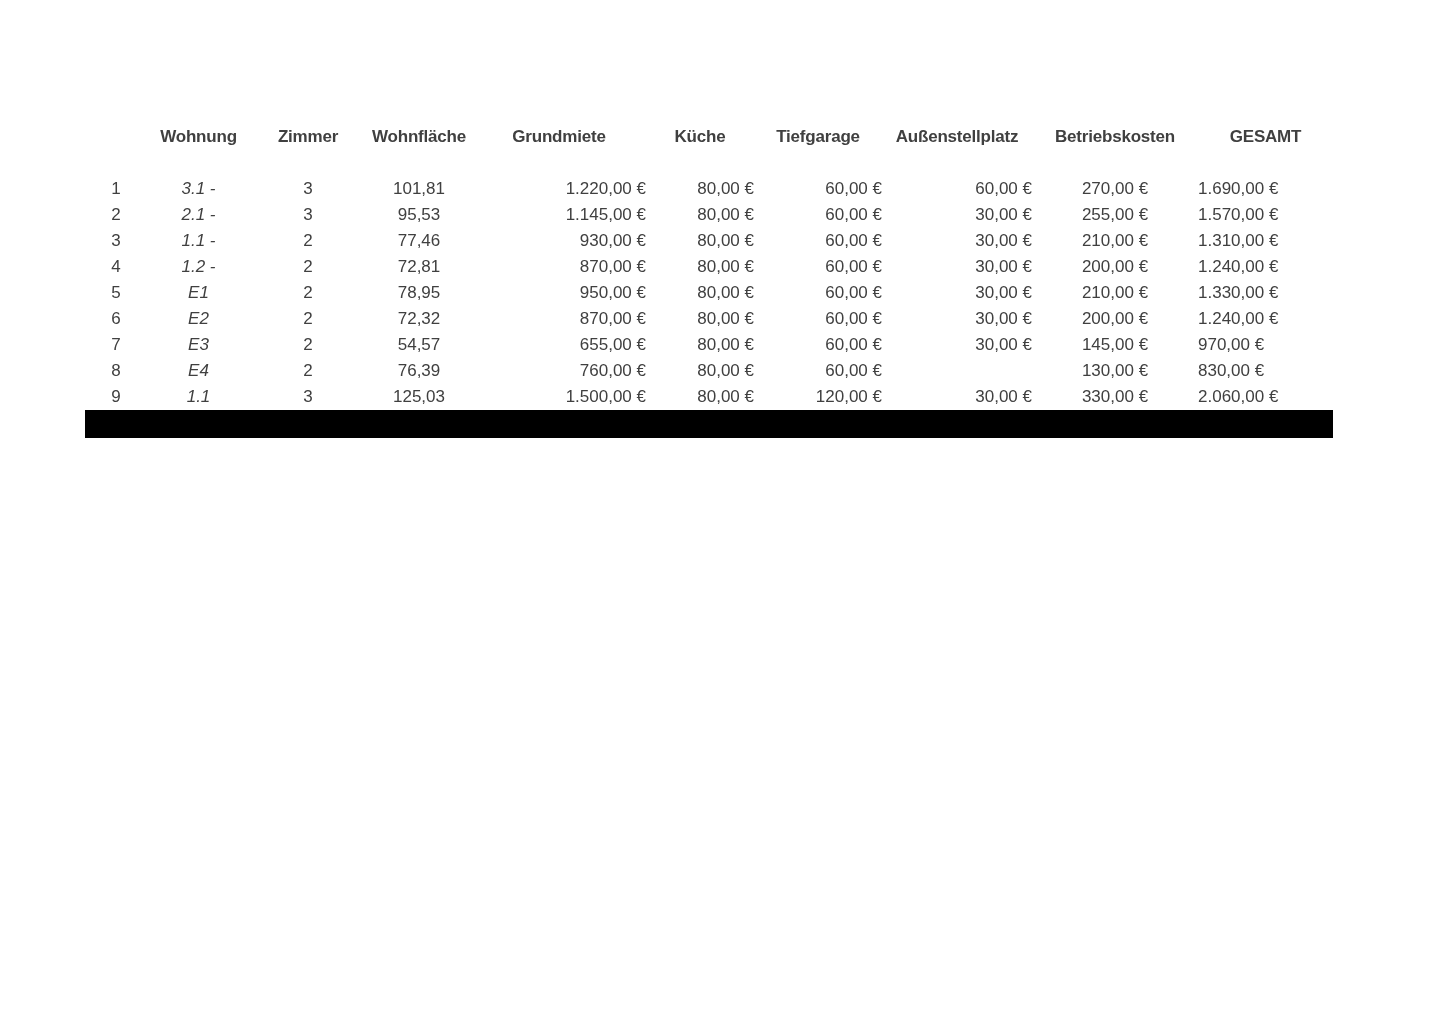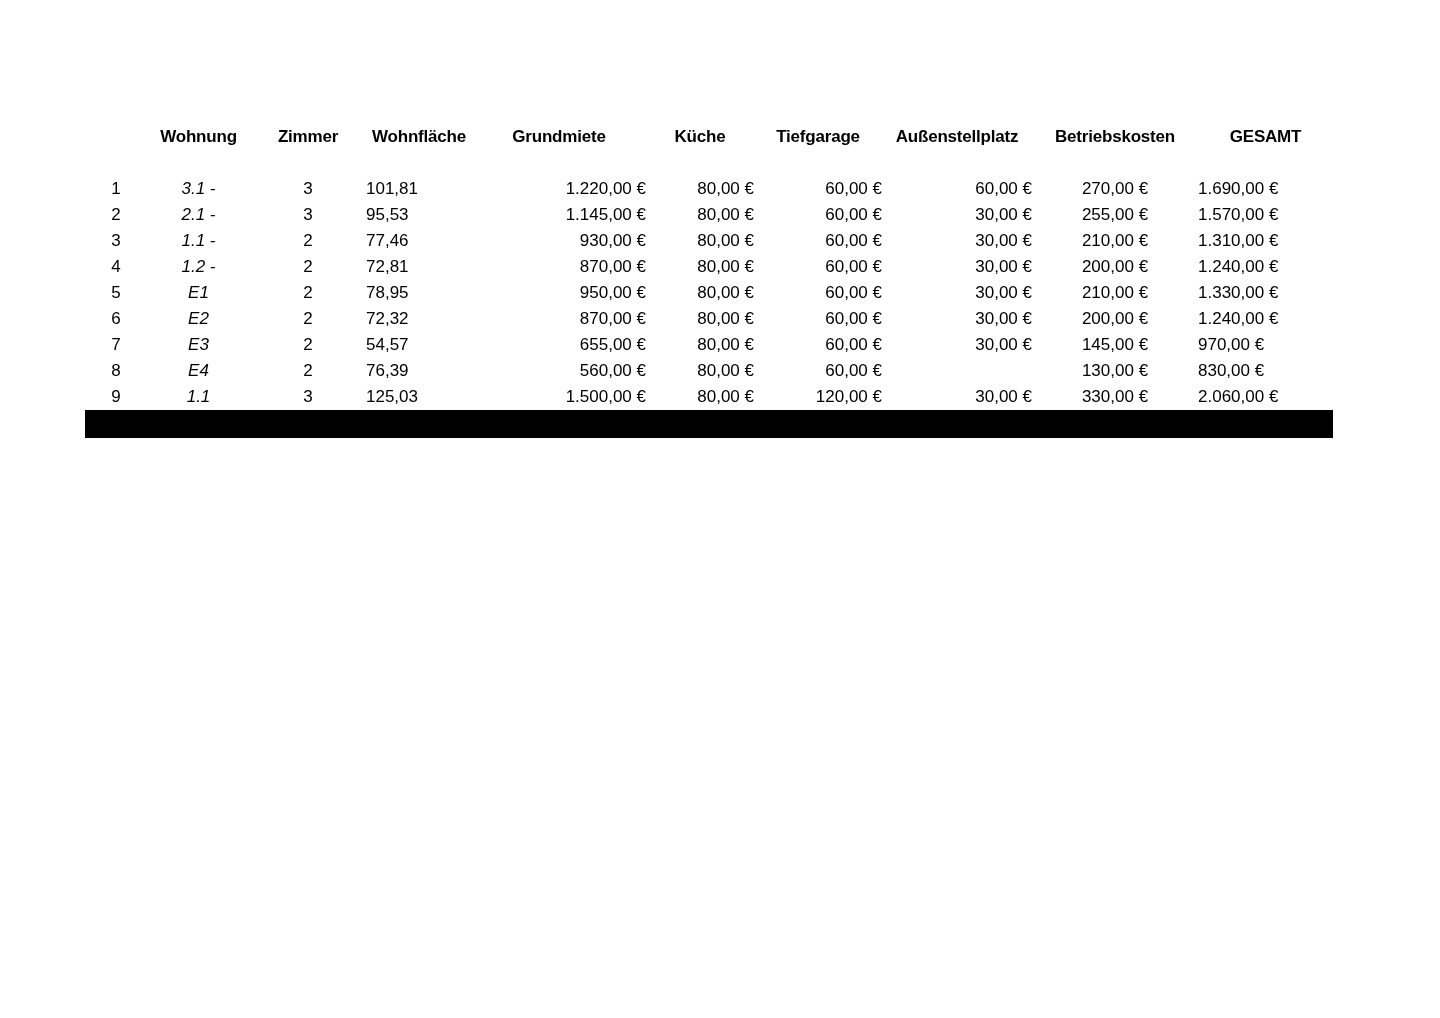--- a/index.html
+++ b/index.html
@@ -18,42 +18,42 @@
     color: #000000;
   }
   table.rent-table {
     position: absolute;
     left: 85px;
     top: 124px;
     width: 1248px;
     border-collapse: collapse;
     table-layout: fixed;
     font-size: 17px;
-    color: #000000;
+    color: #404040;
   }
   table.rent-table th,
   table.rent-table td {
     padding: 0;
     height: 26px;
     line-height: 26px;
     white-space: nowrap;
     overflow: visible;
     font-weight: normal;
   }
   table.rent-table thead th {
     font-weight: bold;
     text-align: center;
     letter-spacing: -0.2px;
   }
   tr.spacer-row td { height: 26px; }
   
   td.c0 { text-align: center; }
   td.c1 { text-align: center; font-style: italic; }
   td.c2 { text-align: center; }
-  td.c3 { text-align: left; padding-right: 28px; }
+  td.c3 { text-align: center; padding-right: 28px; }
   td.c4 { text-align: right; padding-right: 10px; }
   td.c5 { text-align: right; padding-right: 8px; }
   td.c6 { text-align: right; padding-right: 12px; }
   td.c7 { text-align: right; padding-right: 7px; }
   td.c8 { text-align: center; padding-right: 12px; }
   td.c9 { padding-right: 11px; }
   tr.redacted-row td {
     height: 28px;
     line-height: 28px;
     padding: 0;
@@ -180,21 +180,21 @@
           <td class="c6">60,00 €</td>
           <td class="c7">30,00 €</td>
           <td class="c8">145,00 €</td>
           <td class="c9">970,00 €</td>
         </tr>
         <tr>
           <td class="c0">8</td>
           <td class="c1">E4</td>
           <td class="c2">2</td>
           <td class="c3">76,39</td>
-          <td class="c4">560,00 €</td>
+          <td class="c4">760,00 €</td>
           <td class="c5">80,00 €</td>
           <td class="c6">60,00 €</td>
           <td class="c7"></td>
           <td class="c8">130,00 €</td>
           <td class="c9">830,00 €</td>
         </tr>
         <tr>
           <td class="c0">9</td>
           <td class="c1">1.1</td>
           <td class="c2">3</td>

